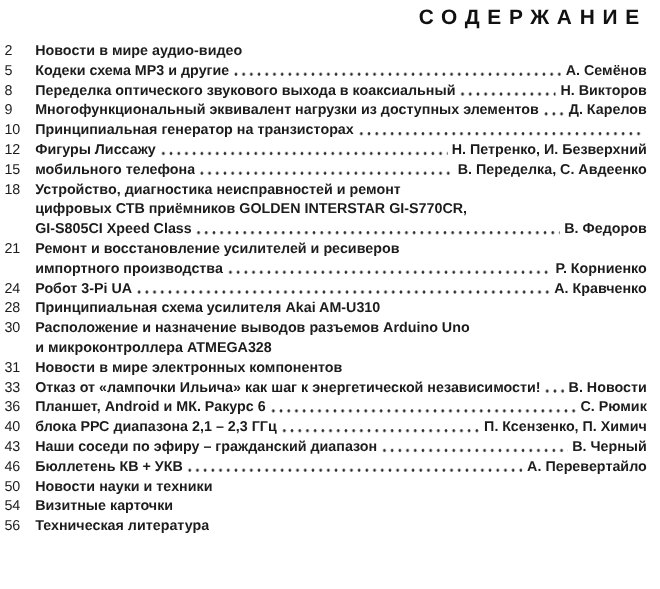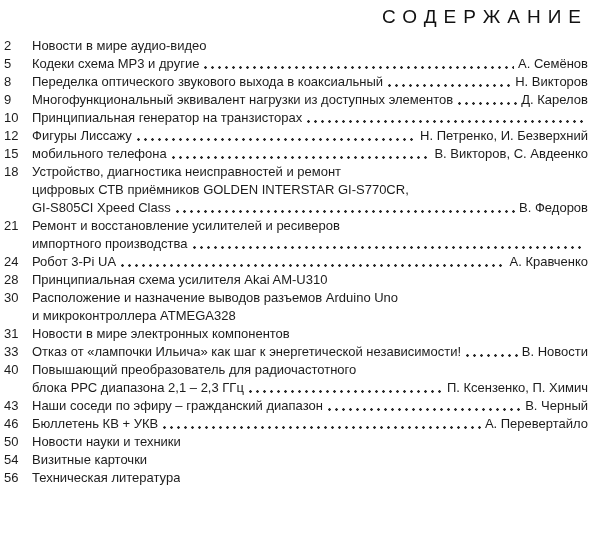--- a/index.html
+++ b/index.html
@@ -14,21 +14,21 @@
     box-sizing: border-box;
     background: #ffffff;
     font-family: "Liberation Sans", sans-serif;
     color: #1c1c1c;
     padding: 6px 12px 0 4px;
     overflow: hidden;
   }
   .toc-title {
     text-align: right;
     font-size: 19px;
-    font-weight: normal;
+    font-weight: bold;
     letter-spacing: 7px;
     line-height: 22px;
     margin: 0 0 9px 0;
     color: #111111;
   }
   .toc-list {
     width: 100%;
   }
   .toc-row {
     display: flex;
@@ -36,20 +36,21 @@
     font-size: 13px;
     line-height: 18px;
   }
   .page-num {
     flex: 0 0 28px;
     white-space: nowrap;
   }
   .row-lines {
     flex: 1 1 auto;
     min-width: 0;
+    font-weight: bold;
   }
   .toc-line {
     display: flex;
     align-items: baseline;
   }
   .line-text {
     white-space: nowrap;
     flex: 0 1 auto;
     overflow: hidden;
   }
@@ -130,21 +131,21 @@
             <span class="author">Н. Петренко, И. Безверхний</span>
           </div>
         </div>
       </div>
       <div class="toc-row">
         <div class="page-num">15</div>
         <div class="row-lines">
           <div class="toc-line">
             <span class="line-text">мобильного телефона</span>
             <span class="leader"></span>
-            <span class="author">В. Викторов, С. Авдеенко</span>
+            <span class="author">В. Переделка, С. Авдеенко</span>
           </div>
         </div>
       </div>
       <div class="toc-row">
         <div class="page-num">18</div>
         <div class="row-lines">
           <div class="toc-line">
             <span class="line-text">Устройство, диагностика неисправностей и ремонт</span>
           </div>
           <div class="toc-line">
@@ -159,20 +160,21 @@
       </div>
       <div class="toc-row">
         <div class="page-num">21</div>
         <div class="row-lines">
           <div class="toc-line">
             <span class="line-text">Ремонт и восстановление усилителей и ресиверов</span>
           </div>
           <div class="toc-line">
             <span class="line-text">импортного производства</span>
             <span class="leader"></span>
+            <span class="author">Р. Корниенко</span>
           </div>
         </div>
       </div>
       <div class="toc-row">
         <div class="page-num">24</div>
         <div class="row-lines">
           <div class="toc-line">
             <span class="line-text">Робот 3-Pi UA</span>
             <span class="leader"></span>
             <span class="author">А. Кравченко</span>
@@ -210,25 +212,32 @@
         <div class="page-num">33</div>
         <div class="row-lines">
           <div class="toc-line">
             <span class="line-text">Отказ от «лампочки Ильича» как шаг к энергетической независимости!</span>
             <span class="leader"></span>
             <span class="author">В. Новости</span>
           </div>
         </div>
       </div>
       <div class="toc-row">
+        <div class="page-num">36</div>
+        <div class="row-lines">
+          <div class="toc-line">
+            <span class="line-text">Планшет, Android и МК. Ракурс 6</span>
+            <span class="leader"></span>
+            <span class="author">С. Рюмик</span>
+          </div>
+        </div>
+      </div>
+      <div class="toc-row">
         <div class="page-num">40</div>
         <div class="row-lines">
-          <div class="toc-line">
-            <span class="line-text">Повышающий преобразователь для радиочастотного</span>
-          </div>
           <div class="toc-line">
             <span class="line-text">блока РРС диапазона 2,1 – 2,3 ГГц</span>
             <span class="leader"></span>
             <span class="author">П. Ксензенко, П. Химич</span>
           </div>
         </div>
       </div>
       <div class="toc-row">
         <div class="page-num">43</div>
         <div class="row-lines">

